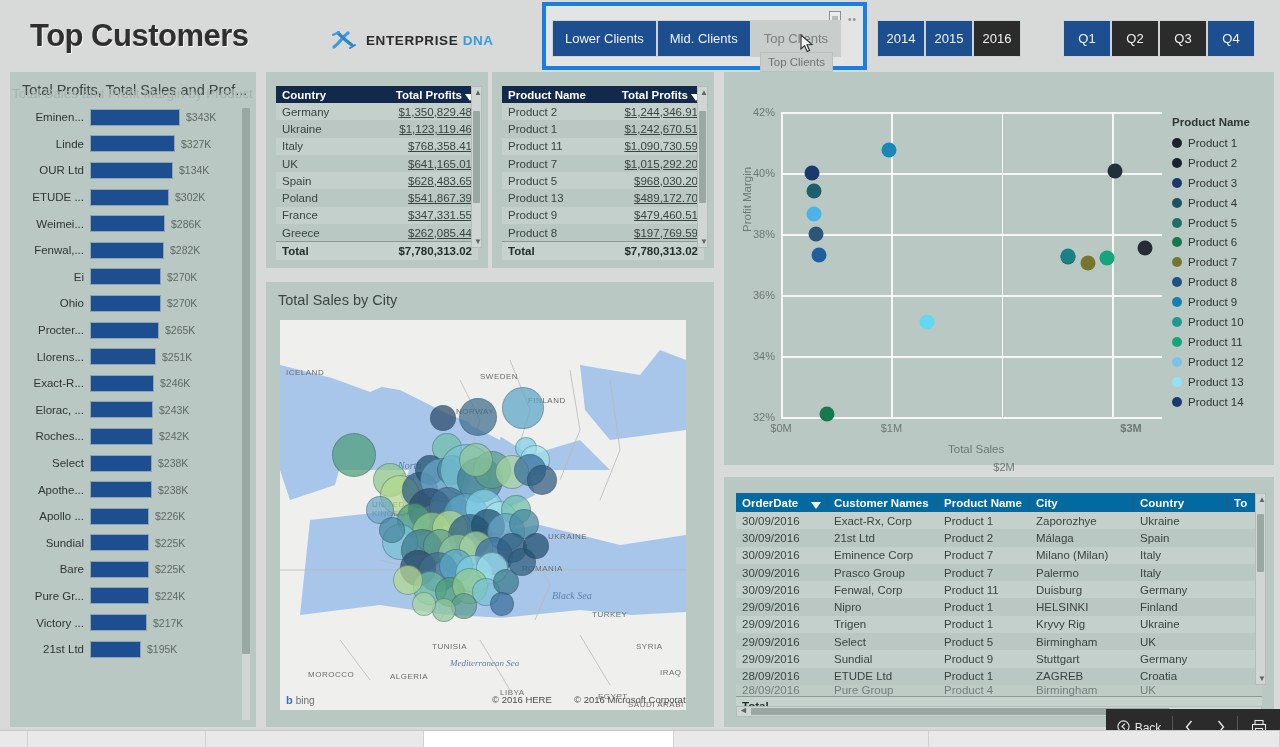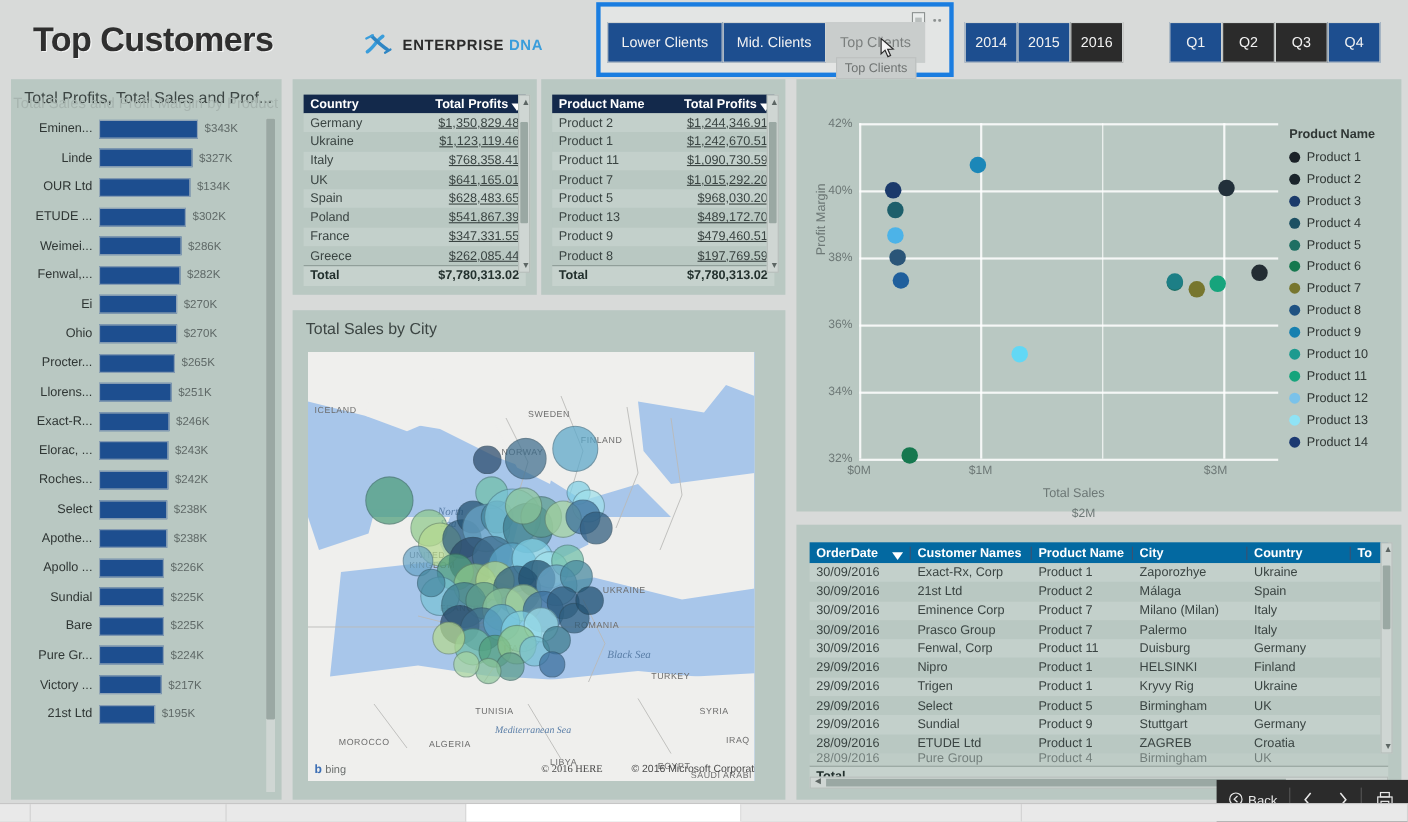--- a/index.html
+++ b/index.html
@@ -582,21 +582,21 @@
           <div class="bubble" style="width: 26px; height: 26px; left: 213px; top: 249px; background: rgb(59, 122, 140); opacity: 0.72;"></div>
           <div class="bubble" style="width: 26px; height: 26px; left: 171px; top: 273px; background: rgb(94, 158, 140); opacity: 0.72;"></div>
           <div class="bubble" style="width: 24px; height: 24px; left: 152px; top: 278px; background: rgb(142, 199, 154); opacity: 0.72;"></div>
           <div class="bubble" style="width: 24px; height: 24px; left: 132px; top: 272px; background: rgb(168, 214, 160); opacity: 0.72;"></div>
           <div class="bubble" style="width: 24px; height: 24px; left: 210px; top: 272px; background: rgb(58, 110, 156); opacity: 0.72;"></div>
         </div>
       <div class="bing-tag">
         <span class="bing-b">b</span>
         <span>bing</span>
       </div>
-      <div class="map-attr" style="left:212px;font-family:Liberation Serif, serif;">© 2016 HERE</div>
+      <div class="map-attr" style="left:212px;">© 2016 HERE</div>
       <div class="map-attr" style="left:294px;">© 2016 Microsoft Corporation</div>
     </div>
   </div>
 
   <div class="panel" id="scatterPanel"></div>
   <div id="scatterTitle">Total Sales and Profit Margin by Product</div>
   <div id="plotArea">
       <div class="grid-h" style="top: 305px;"></div>
       <div class="ytick" style="top: 305px;">32%</div>
       <div class="grid-h" style="top: 244px;"></div>
@@ -606,23 +606,23 @@
       <div class="grid-h" style="top: 122px;"></div>
       <div class="ytick" style="top: 122px;">38%</div>
       <div class="grid-h" style="top: 61px;"></div>
       <div class="ytick" style="top: 61px;">40%</div>
       <div class="grid-h" style="top: 0px;"></div>
       <div class="ytick" style="top: 0px;">42%</div>
       <div class="xtick" style="left: 0px;">$0M</div>
       <div class="grid-v" style="left: 110.435px;"></div>
       <div class="xtick" style="left: 110.435px;">$1M</div>
       <div class="grid-v" style="left: 220.87px;"></div>
-      <div class="xtick" style="left: 204px; margin-top: 44px;">$2M</div>
+      <div class="xtick" style="left: 223px; margin-top: 44px;">$2M</div>
       <div class="grid-v" style="left: 331.304px;"></div>
-      <div class="xtick" style="left: 324px;">$3M</div>
+      <div class="xtick" style="left: 350px; font-weight: bold;">$3M</div>
       <div class="grid-v" style="left: 0px;"></div>
       <div class="dot" title="Product 1" style="width: 15px; height: 15px; left: 364.435px; top: 135.725px; background: rgb(35, 45, 51);"></div>
       <div class="dot" title="Product 2" style="width: 15px; height: 15px; left: 333.513px; top: 59.475px; background: rgb(34, 48, 58);"></div>
       <div class="dot" title="Product 3" style="width: 15px; height: 15px; left: 30.9217px; top: 61px; background: rgb(27, 58, 107);"></div>
       <div class="dot" title="Product 4" style="width: 15px; height: 15px; left: 33.1304px; top: 79.3px; background: rgb(29, 95, 107);"></div>
       <div class="dot" title="Product 5" style="width: 15px; height: 15px; left: 287.13px; top: 144.875px; background: rgb(27, 110, 99);"></div>
       <div class="dot" title="Product 6" style="width: 15px; height: 15px; left: 46.3826px; top: 301.95px; background: rgb(22, 120, 79);"></div>
       <div class="dot" title="Product 7" style="width: 15px; height: 15px; left: 307.009px; top: 150.975px; background: rgb(119, 118, 46);"></div>
       <div class="dot" title="Product 8" style="width: 15px; height: 15px; left: 35.3391px; top: 122px; background: rgb(42, 85, 120);"></div>
       <div class="dot" title="Product 9" style="width: 15px; height: 15px; left: 37.5478px; top: 143.35px; background: rgb(31, 95, 156);"></div>

